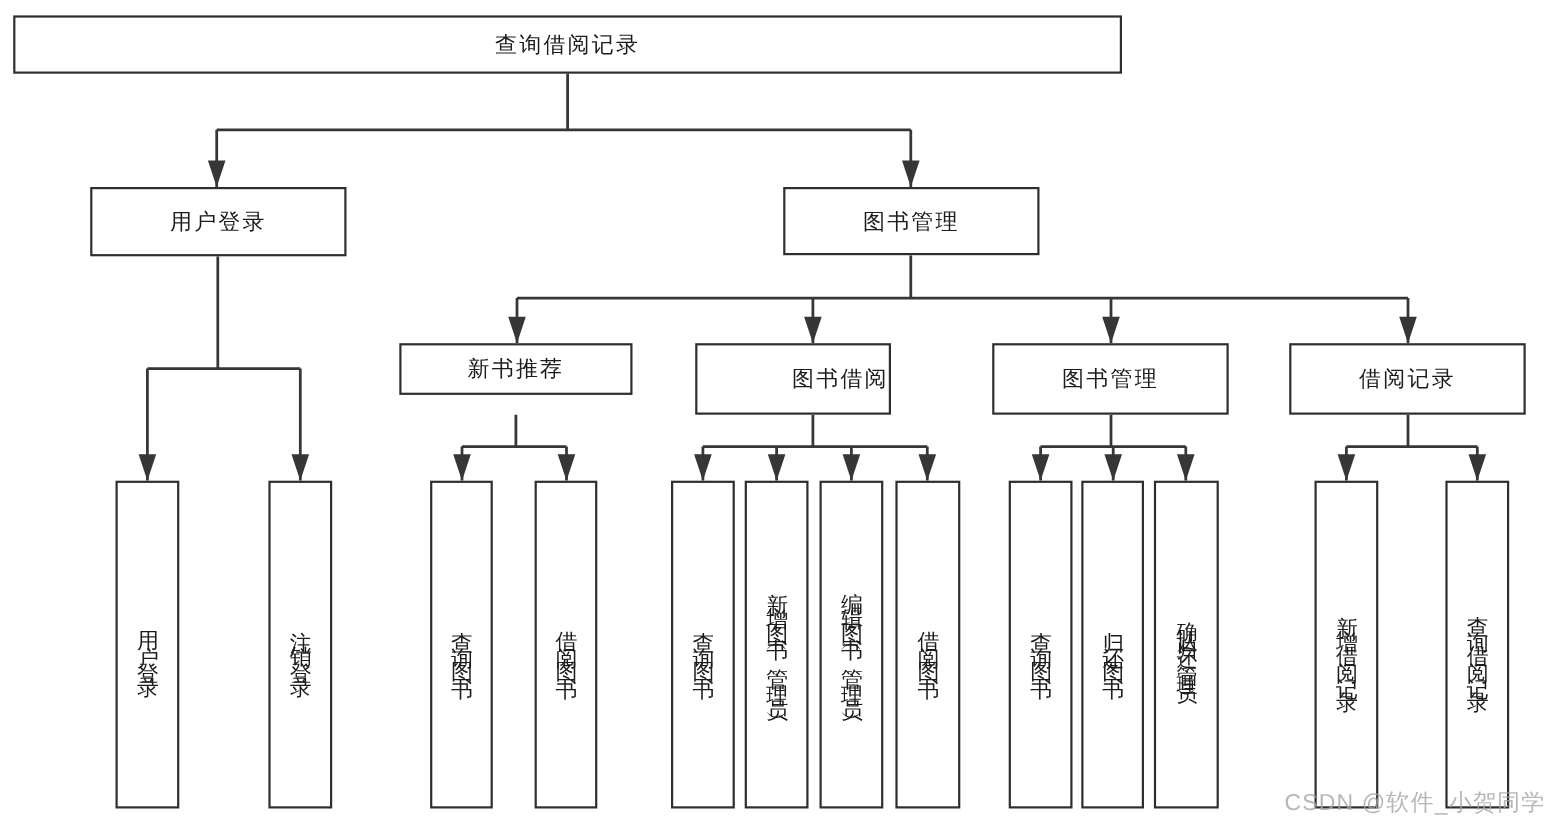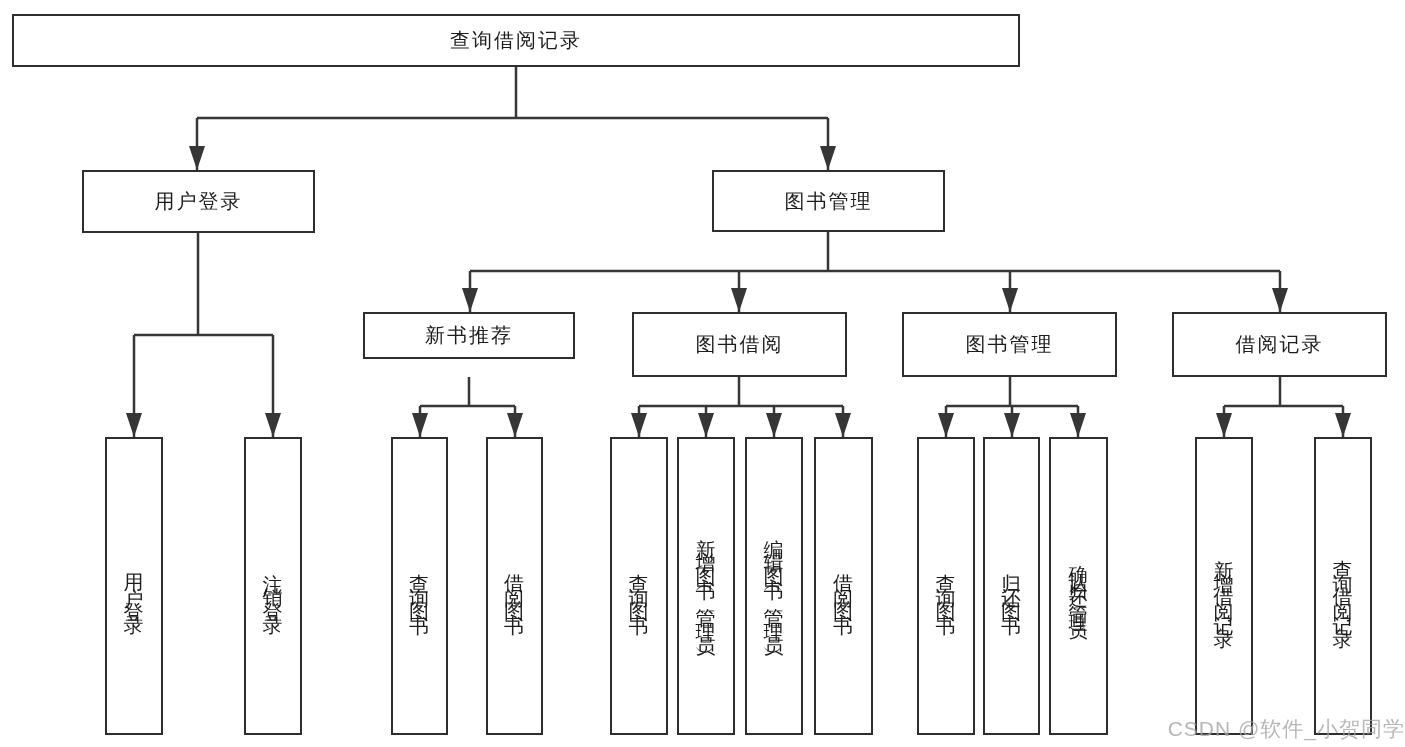--- a/index.html
+++ b/index.html
@@ -93,21 +93,21 @@
   <div class="box" style="left:82px;top:170px;width:233px;height:63px;">
     <span class="hlabel">用户登录</span>
   </div>
   <div class="box" style="left:712px;top:170px;width:233px;height:62px;">
     <span class="hlabel">图书管理</span>
   </div>
 
   <div class="box" style="left:363px;top:312px;width:212px;height:47px;">
     <span class="hlabel">新书推荐</span>
   </div>
-  <div class="box" style="left:632px;top:312px;width:215px;height:65px;">
+  <div class="box" style="left:632px;top:312px;width:178px;height:65px;justify-content:flex-end;">
     <span class="hlabel">图书借阅</span>
   </div>
   <div class="box" style="left:902px;top:312px;width:215px;height:65px;">
     <span class="hlabel">图书管理</span>
   </div>
   <div class="box" style="left:1172px;top:312px;width:215px;height:65px;">
     <span class="hlabel">借阅记录</span>
   </div>
 
   <div class="box" style="left:105px;top:437px;width:58px;height:298px;">

